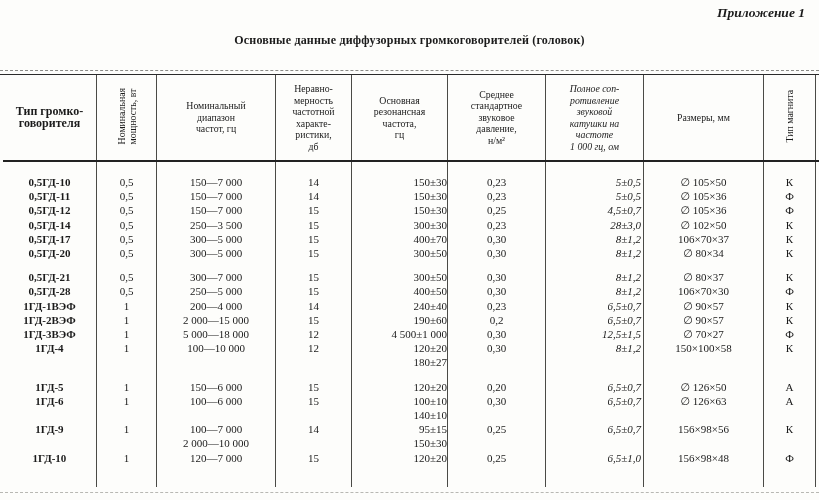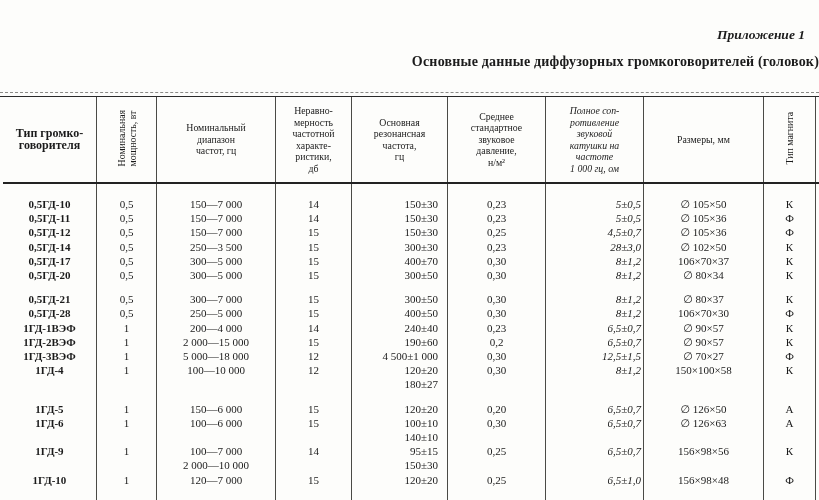--- a/index.html
+++ b/index.html
@@ -4,31 +4,31 @@
 <style>
   html, body { margin: 0; padding: 0; }
   body {
     width: 819px; height: 500px;
     background: #fdfdfb;
     overflow: hidden;
     font-family: "Liberation Serif", "DejaVu Serif", serif;
     color: #1b1b1b;
     position: relative;
   }
-  .page { position: absolute; inset: 0; margin-top: 22px; }
+  .page { position: absolute; inset: 0; }
 
   .annotation {
     position: absolute; top: 5px; right: 14px;
     font-style: italic; font-weight: bold;
     font-size: 13.5px;
   }
   .title {
     position: absolute; top: 33px; left: 0; right: 0;
-    text-align: right; font-weight: bold;
-    font-size: 14px; line-height: 14.5px;
+    text-align: center; font-weight: bold;
+    font-size: 12px; line-height: 14.5px;
     letter-spacing: 0.2px;
   }
 
   .top-rule {
     position: absolute; top: 70px; left: 0; right: 0; height: 3px;
     border-top: 1px dashed #8a8a86;
     border-bottom: 1px solid #2a2a2a;
   }
 
   table.spec {
@@ -62,21 +62,21 @@
   }
 
   .spec tbody td {
     font-size: 11px; line-height: 14.2px;
     text-align: center; vertical-align: top;
     white-space: pre-line;
   }
   .spec tbody tr:first-child td { padding-top: 13px; }
   .spec tbody tr.group-start td { padding-top: 10px; }
   .spec tbody td.col-type { font-weight: bold; }
-  .spec tbody td.col-resonance { text-align: right; padding-right: 9px; }
+  .spec tbody td.col-resonance { text-align: right; padding-right: 0; }
   .spec tbody td.col-impedance { text-align: right; }
   .spec tbody tr.spacer td { height: 22px; padding: 0; }
 
   
   .col-type { width: 89px; }
   .col-power { width: 55px; }
   .col-range { width: 114px; }
   .col-unevenness { width: 71px; }
   .col-resonance { width: 91px; }
   .col-pressure { width: 93px; }

